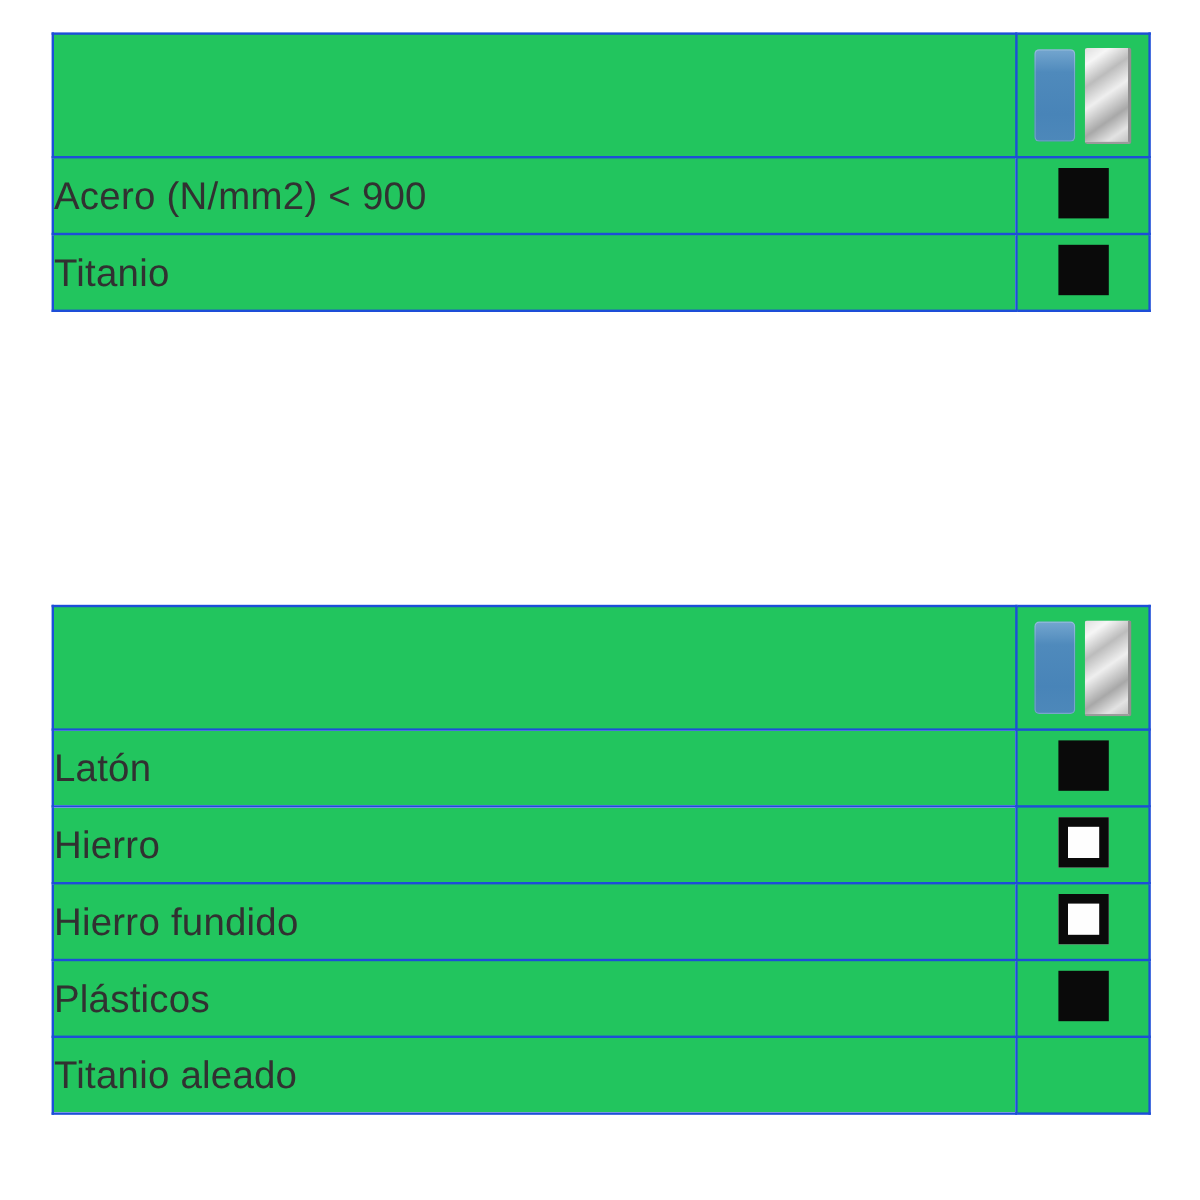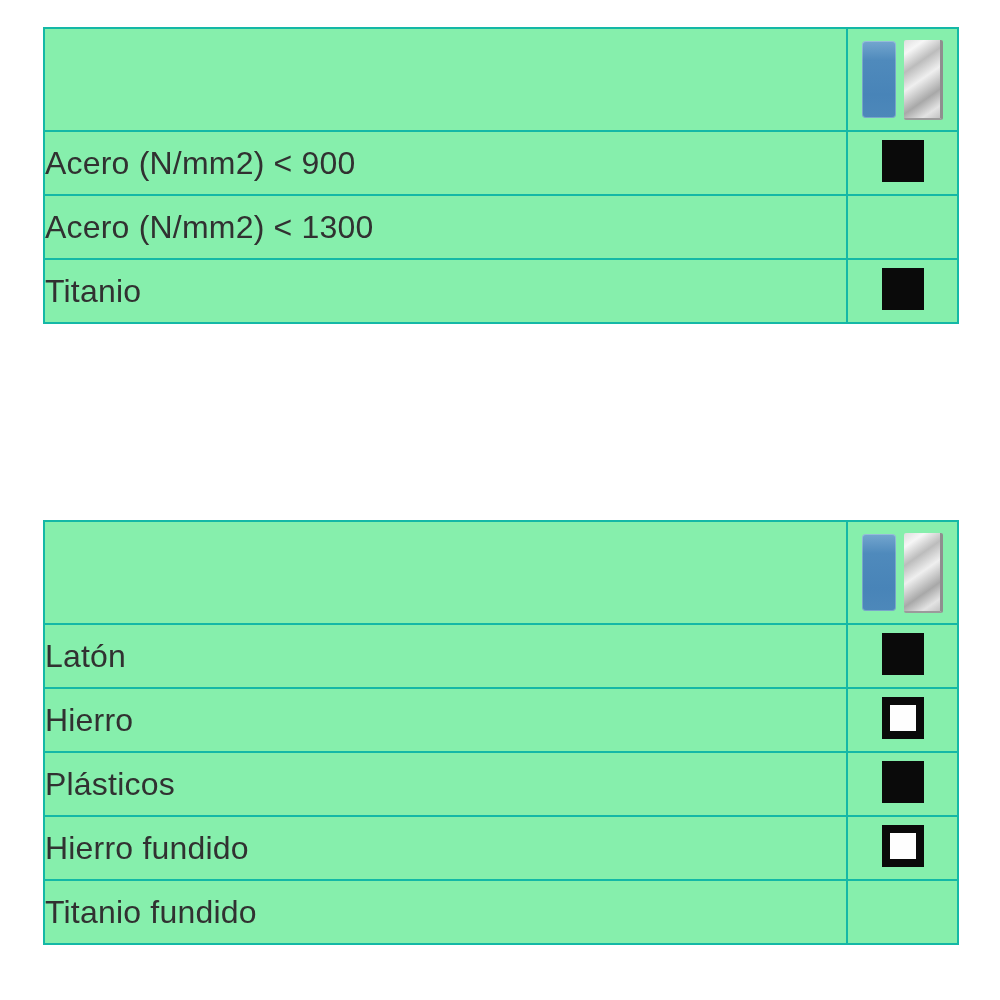--- a/index.html
+++ b/index.html
@@ -19,26 +19,26 @@
   }
   table.mat-table {
     position: absolute;
     left: 43px;
     width: 914px;
     border-collapse: collapse;
     table-layout: fixed;
     background: #fdfdfd;
   }
   #table1 { top: 27px; }
-  #table2 { top: 520px; }
+  #table2 { top: 504px; }
   table.mat-table td {
-    border: 2px solid #14b8a6;
+    border: 2px solid #1d4ed8;
     padding: 0;
     vertical-align: middle;
-    background: #86efac;
+    background: #22c55e;
   }
   td.header-cell { height: 101px; }
   td.label-cell {
     height: 62px;
     padding-left: 20px;
     font-size: 32px;
     color: #313131;
     letter-spacing: 0.2px;
     white-space: nowrap;
     overflow: hidden;
@@ -117,26 +117,20 @@
     </tr>
     <tr>
       <td class="label-cell">Acero (N/mm2) &lt; 900</td>
       <td class="marker-cell">
         <span class="marker" data-marker="filled">
               <span class="sq"></span>
             </span>
       </td>
     </tr>
     <tr>
-      <td class="label-cell">Acero (N/mm2) &lt; 1300</td>
-      <td class="marker-cell">
-        <span class="marker" data-marker="none"></span>
-      </td>
-    </tr>
-    <tr>
       <td class="label-cell">Titanio</td>
       <td class="marker-cell">
         <span class="marker" data-marker="filled">
               <span class="sq"></span>
             </span>
       </td>
     </tr>
   </tbody>
     </table>
 
@@ -165,37 +159,37 @@
     </tr>
     <tr>
       <td class="label-cell">Hierro</td>
       <td class="marker-cell">
         <span class="marker" data-marker="outlined">
               <span class="sq"></span>
             </span>
       </td>
     </tr>
     <tr>
+      <td class="label-cell">Hierro fundido</td>
+      <td class="marker-cell">
+        <span class="marker" data-marker="outlined">
+              <span class="sq"></span>
+            </span>
+      </td>
+    </tr>
+    <tr>
       <td class="label-cell">Plásticos</td>
       <td class="marker-cell">
         <span class="marker" data-marker="filled">
               <span class="sq"></span>
             </span>
       </td>
     </tr>
     <tr>
-      <td class="label-cell">Hierro fundido</td>
-      <td class="marker-cell">
-        <span class="marker" data-marker="outlined">
-              <span class="sq"></span>
-            </span>
-      </td>
-    </tr>
-    <tr>
-      <td class="label-cell">Titanio fundido</td>
+      <td class="label-cell">Titanio aleado</td>
       <td class="marker-cell">
         <span class="marker" data-marker="none"></span>
       </td>
     </tr>
   </tbody>
     </table>
 
 </div>
 
 </body></html>

